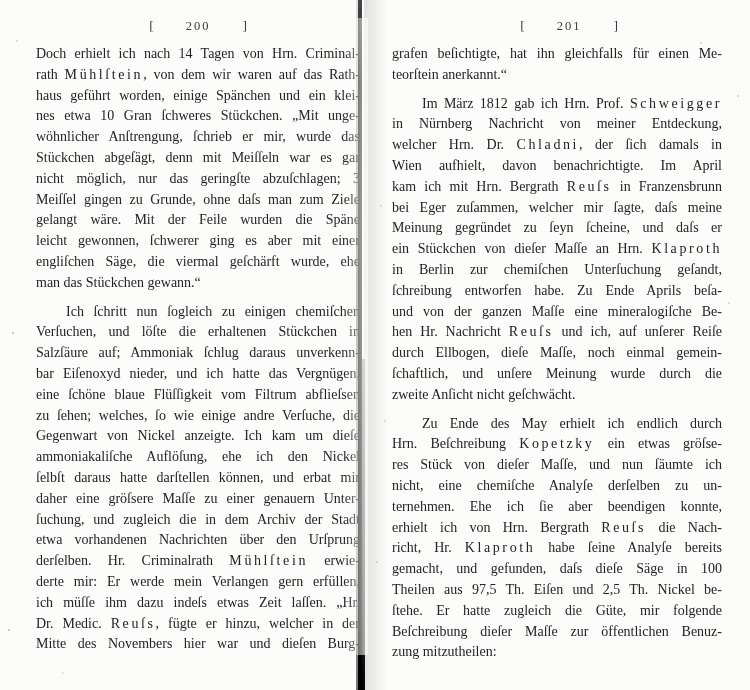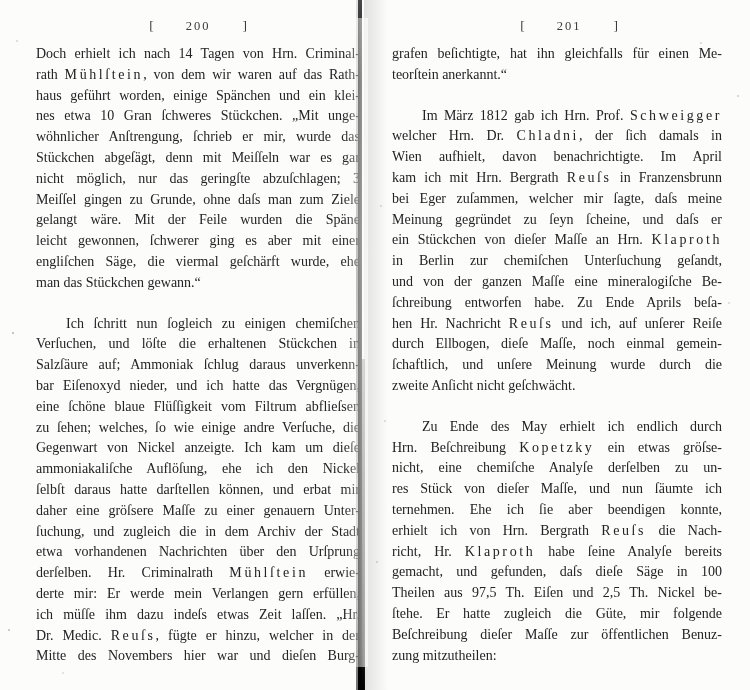--- a/index.html
+++ b/index.html
@@ -35,21 +35,21 @@
   .page-right{left:392px;width:330px;}
   .page-head{
     display:flex;justify-content:center;align-items:baseline;
     height:17px;margin-bottom:9px;
     font-size:13.5px;color:#3a3a3d;
   }
   .page-right .page-head{transform:translateX(12px);}
   .page-head .bracket{padding:0 2px;}
   .page-head .pagenum{margin:0 30px;letter-spacing:2px;font-size:12.5px;}
   .page-body{position:relative;}
-  .para + .para{margin-top:20px;}
+  .para + .para{margin-top:8px;}
   .page-body .para:not(:first-child) .line:first-child{text-indent:30px;}
   .line{
     height:20.8px;line-height:20.8px;overflow:hidden;
     font-size:14px;
     text-align:justify;text-align-last:justify;
     white-space:normal;
   }
   .line.last{text-align-last:left;}
   .seg-sperr{letter-spacing:2.6px;}
   .seg-italic{}
@@ -133,39 +133,40 @@
       <span class="pagenum">201</span>
       <span class="bracket">]</span>
     </div>
     <div class="page-body">
         <div class="para">
           <div class="line"><span>grafen beſichtigte, hat ihn gleichfalls für einen Me-</span></div>
           <div class="line last"><span>teorſtein anerkannt.“</span></div>
         </div>
         <div class="para">
           <div class="line"><span>Im März 1812 gab ich Hrn. Prof. </span><span class="seg-sperr">Schweigger</span></div>
+          <div class="line"><span>in Nürnberg Nachricht von meiner Entdeckung,</span></div>
           <div class="line"><span>welcher Hrn. Dr. </span><span class="seg-sperr">Chladni</span><span>, der ſich damals in</span></div>
           <div class="line"><span>Wien aufhielt, davon benachrichtigte. Im April</span></div>
           <div class="line"><span>kam ich mit Hrn. Bergrath </span><span class="seg-sperr">Reuſs</span><span> in Franzensbrunn</span></div>
           <div class="line"><span>bei </span><span class="seg-italic">Eger</span><span> zuſammen, welcher mir ſagte, daſs meine</span></div>
           <div class="line"><span>Meinung gegründet zu ſeyn ſcheine, und daſs er</span></div>
           <div class="line"><span>ein Stückchen von dieſer Maſſe an Hrn. </span><span class="seg-sperr">Klaproth</span></div>
           <div class="line"><span>in Berlin zur chemiſchen Unterſuchung geſandt,</span></div>
+          <div class="line"><span>ſchreibung entworfen habe. Zu Ende Aprils beſa-</span></div>
           <div class="line"><span>und von der ganzen Maſſe eine mineralogiſche Be-</span></div>
-          <div class="line"><span>ſchreibung entworfen habe. Zu Ende Aprils beſa-</span></div>
           <div class="line"><span>hen Hr. Nachricht </span><span class="seg-sperr">Reuſs</span><span> und ich, auf unſerer Reiſe</span></div>
           <div class="line"><span>durch Ellbogen, dieſe Maſſe, noch einmal gemein-</span></div>
           <div class="line"><span>ſchaftlich, und unſere Meinung wurde durch die</span></div>
           <div class="line last"><span>zweite Anſicht nicht geſchwächt.</span></div>
         </div>
         <div class="para">
           <div class="line"><span>Zu Ende des May erhielt ich endlich durch</span></div>
           <div class="line"><span>Hrn. Beſchreibung </span><span class="seg-sperr">Kopetzky</span><span> ein etwas gröſse-</span></div>
+          <div class="line"><span>res Stück von dieſer Maſſe, und nun ſäumte ich</span></div>
           <div class="line"><span>nicht, eine </span><span class="seg-italic">chemiſche Analyſe</span><span> derſelben zu un-</span></div>
-          <div class="line"><span>res Stück von dieſer Maſſe, und nun ſäumte ich</span></div>
           <div class="line"><span>ternehmen. Ehe ich ſie aber beendigen konnte,</span></div>
           <div class="line"><span>erhielt ich von Hrn. Bergrath </span><span class="seg-sperr">Reuſs</span><span> die Nach-</span></div>
           <div class="line"><span>richt, Hr. </span><span class="seg-sperr">Klaproth</span><span> habe ſeine Analyſe bereits</span></div>
           <div class="line"><span>gemacht, und gefunden, daſs dieſe Säge in 100</span></div>
           <div class="line"><span>Theilen aus 97,5 Th. Eiſen und 2,5 Th. Nickel be-</span></div>
           <div class="line"><span>ſtehe. Er hatte zugleich die Güte, mir folgende</span></div>
           <div class="line"><span>Beſchreibung dieſer Maſſe zur öffentlichen Benuz-</span></div>
           <div class="line last"><span>zung mitzutheilen:</span></div>
         </div>
       </div>

